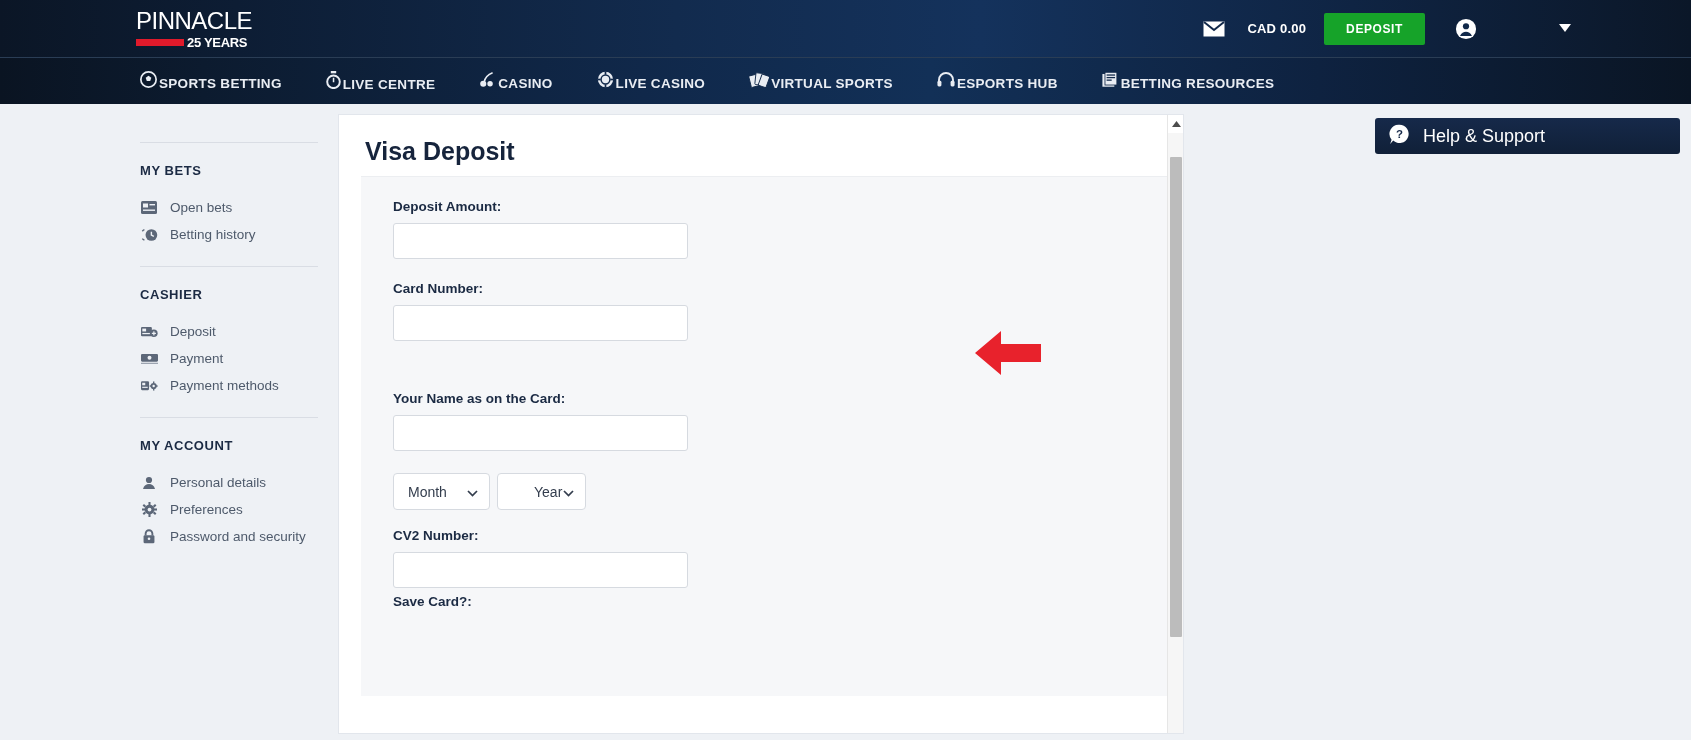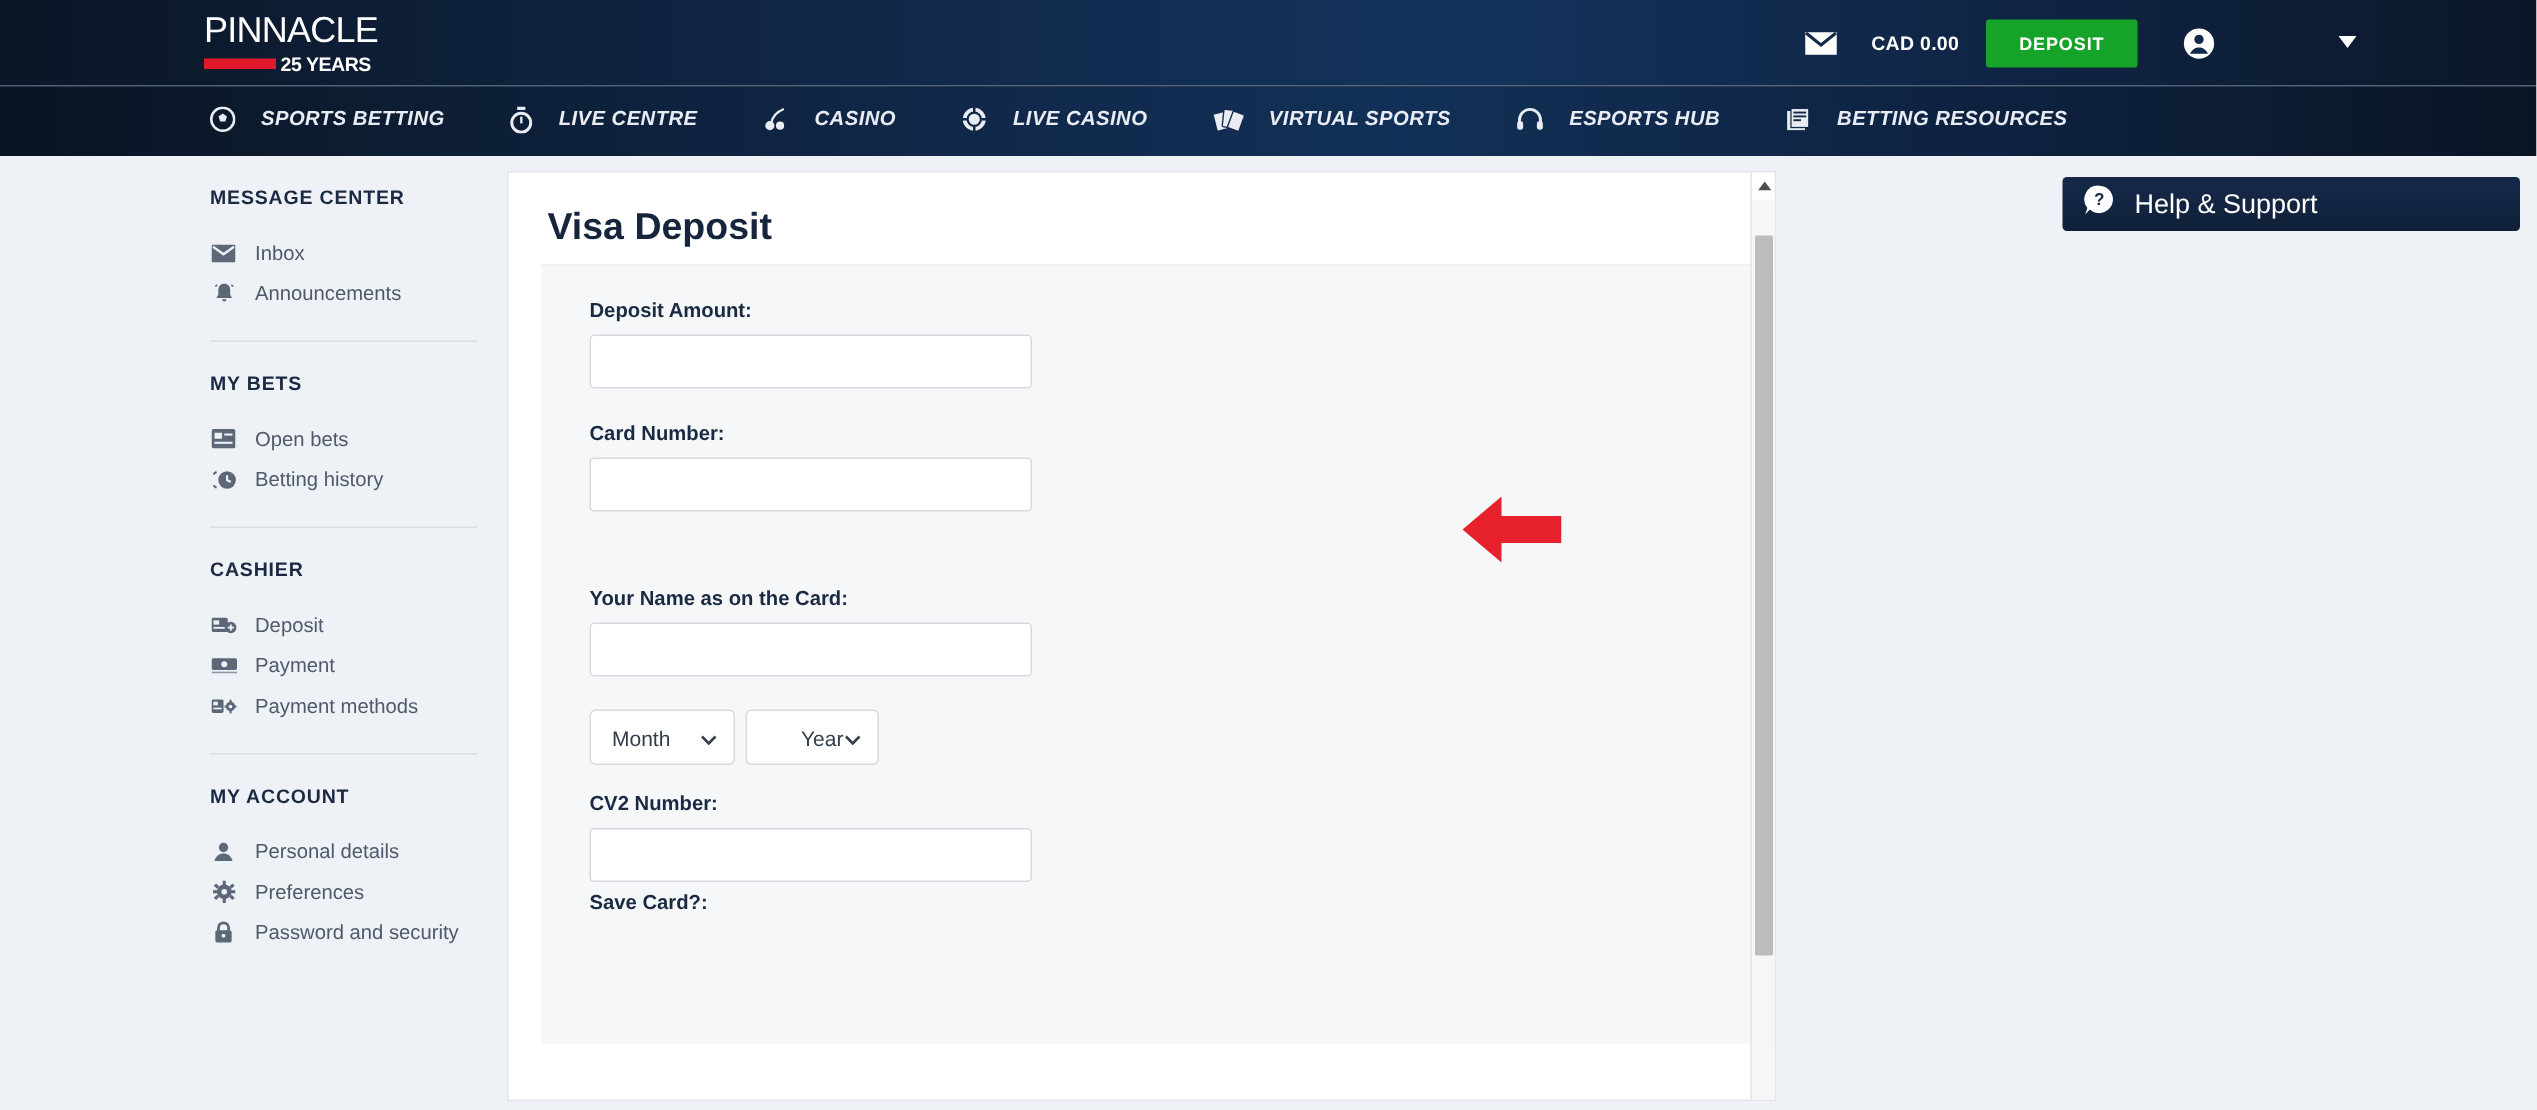--- a/index.html
+++ b/index.html
@@ -46,23 +46,23 @@
   
   .navbar{
     height:47px; width:100%;
     background:linear-gradient(90deg,#0a1422 0%,#0c1b2f 12%,#10284a 38%,#123057 55%,#0e2240 78%,#0a1524 100%);
     border-top:1px solid #2a3d55;
     display:flex; align-items:center;
     padding-left:140px;
     position:relative;
   }
   .nav-item{
-    display:flex; align-items:flex-start; gap:17px;
+    display:flex; align-items:flex-end; gap:2px;
     color:#e9edf3; font-size:13.5px; font-weight:bold; letter-spacing:0.3px;
-    margin-right:44px; cursor:pointer; white-space:nowrap;font-style:italic;
+    margin-right:44px; cursor:pointer; white-space:nowrap;
   }
   .nav-item svg{ flex:none; }
 
   
   .page{
     display:flex;
     height:calc(740px - 104px);
     background:#eef1f5;
   }
 
@@ -281,43 +281,20 @@
         </svg>
     </span>
     <span>BETTING RESOURCES</span>
   </div>
 </div>
 
 <div class="page">
 
   <div class="sidebar">
 
-    <div class="side-group">
-      <div class="side-title">MESSAGE CENTER</div>
-      <div class="side-item">
-        <span class="ico">
-          <svg width="16" height="12" viewBox="0 0 16 12">
-              <rect x="0" y="0" width="16" height="12" rx="1" fill="#5c6778"></rect>
-              <path d="M1 1.5 L8 6.5 L15 1.5" fill="none" stroke="#eef1f5" stroke-width="1.6"></path>
-            </svg>
-        </span>
-        <span>Inbox</span>
-      </div>
-      <div class="side-item">
-        <span class="ico">
-          <svg width="15" height="15" viewBox="0 0 16 16">
-              <path d="M8 1.2 C5.3 1.2 3.8 3 3.8 5.5 V9 L2.4 11.3 H13.6 L12.2 9 V5.5 C12.2 3 10.7 1.2 8 1.2 Z" fill="#5c6778"></path>
-              <path d="M6.4 12.3 a1.6 1.6 0 0 0 3.2 0" fill="#5c6778"></path>
-              <path d="M1.6 3.2 L3 2" stroke="#5c6778" stroke-width="1.1"></path>
-              <path d="M14.4 3.2 L13 2" stroke="#5c6778" stroke-width="1.1"></path>
-            </svg>
-        </span>
-        <span>Announcements</span>
-      </div>
-    </div>
 
     <div class="side-divider"></div>
 
     <div class="side-group">
       <div class="side-title">MY BETS</div>
       <div class="side-item">
         <span class="ico">
           <svg width="16" height="13" viewBox="0 0 16 13">
               <rect x="0" y="0" width="16" height="13" rx="1.5" fill="#5c6778"></rect>
               <rect x="2" y="2.5" width="5" height="4" fill="#eef1f5"></rect>

